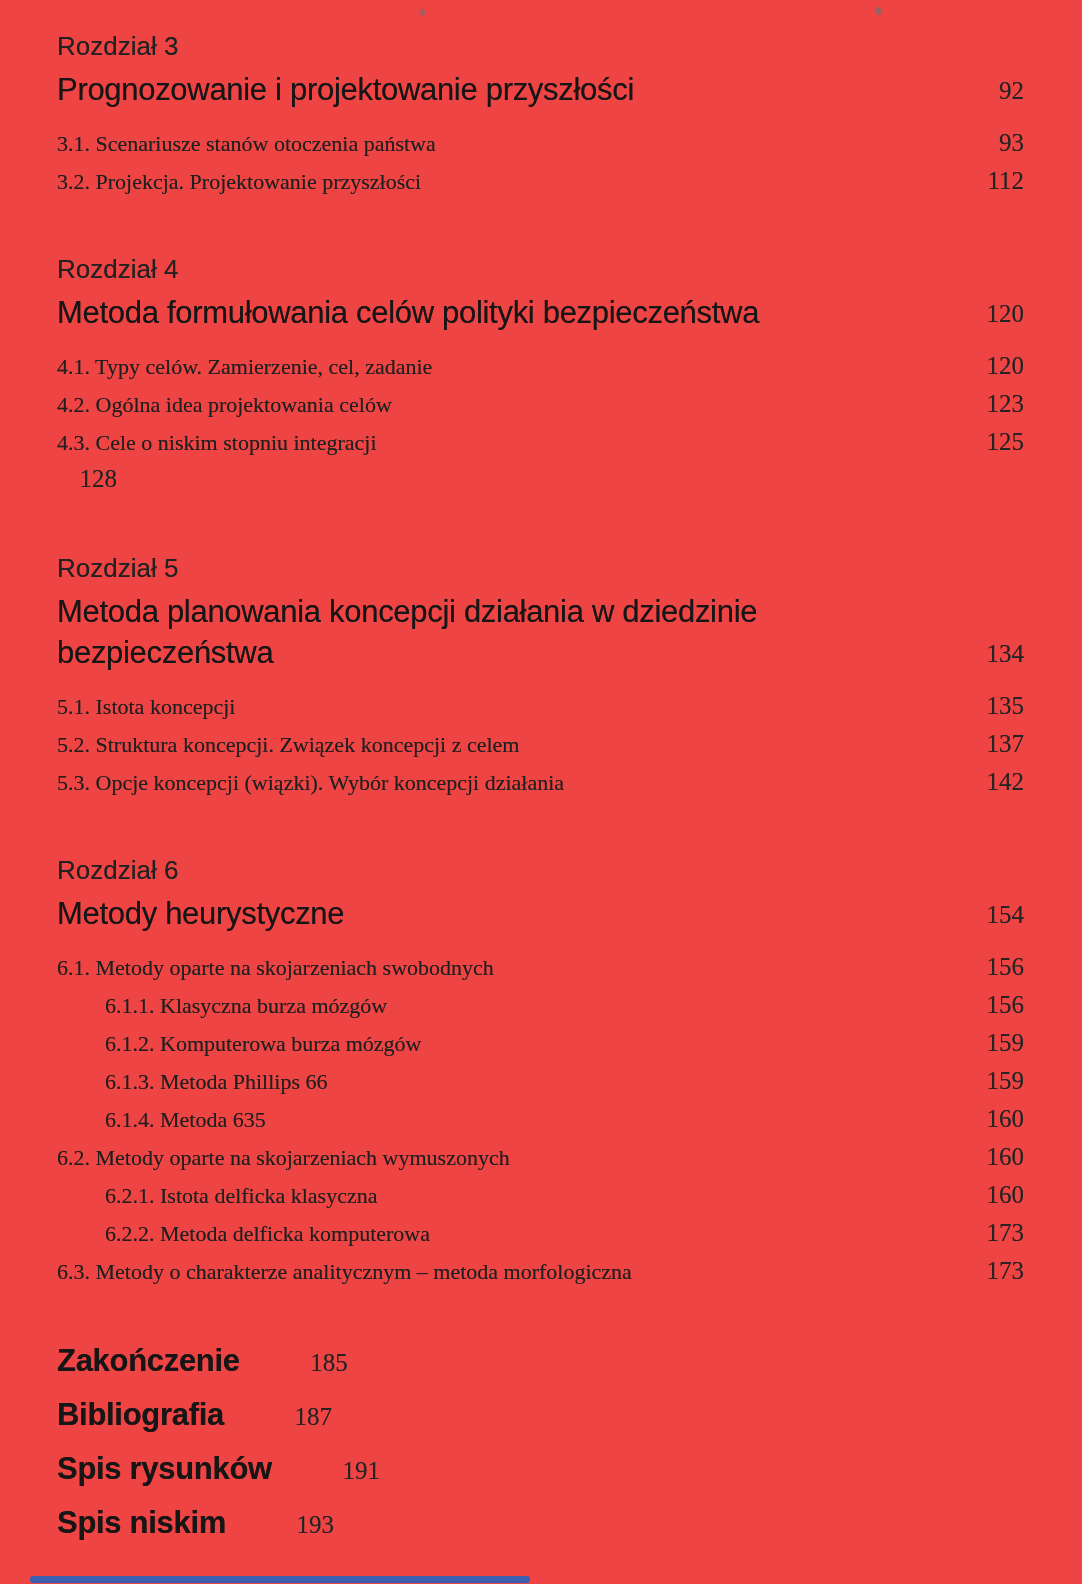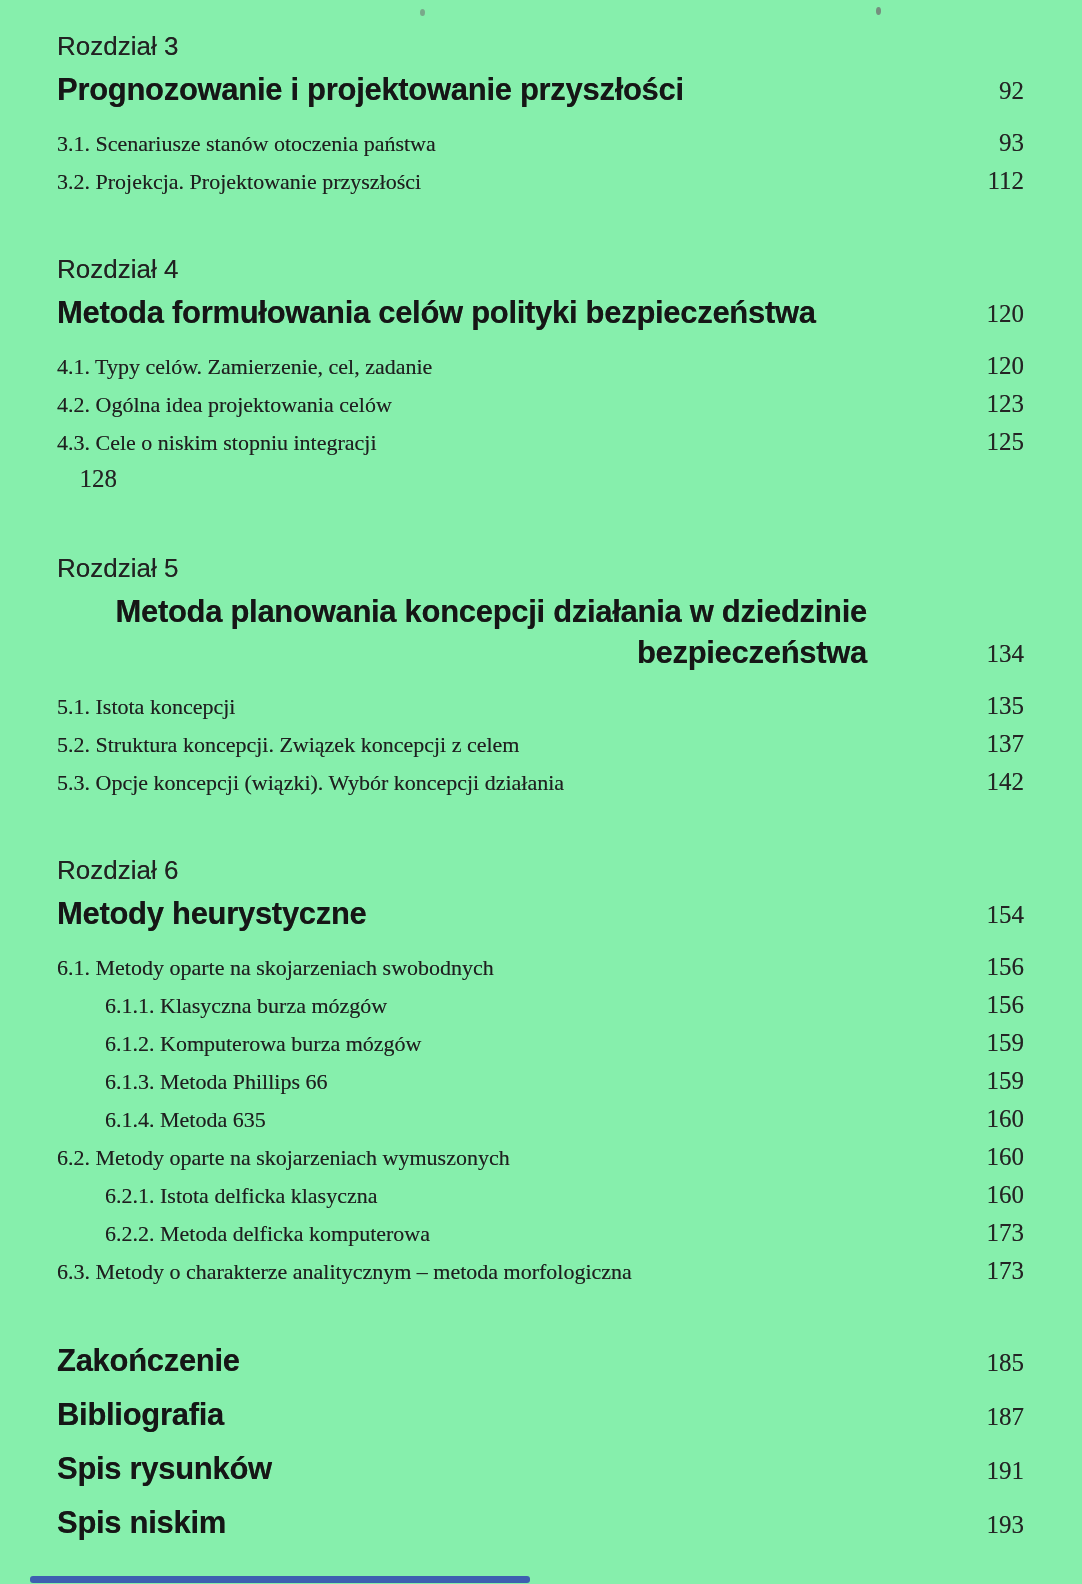--- a/index.html
+++ b/index.html
@@ -4,21 +4,21 @@
 <style>
   html, body {
     margin: 0;
     padding: 0;
     background: #ffffff;
   }
   .page {
     position: relative;
     width: 1082px;
     height: 1584px;
-    background: #86efac;
+    background: #ef4444;
     overflow: hidden;
     box-sizing: border-box;
     padding: 30px 58px 0 57px;
     color: #1d1d1d;
   }
   
   .speck {
     position: absolute;
     background: #6f6f6f;
     border-radius: 50%;
@@ -38,28 +38,27 @@
     text-shadow: 0 0 0.5px rgba(20,20,20,.55);
   }
   .title-row {
     display: flex;
     align-items: flex-end;
     justify-content: space-between;
     margin-bottom: 15px;
   }
   .chapter-title {
     font-family: "Liberation Sans", sans-serif;
-    font-weight: 700;
+    font-weight: 400;
     font-size: 31px;
     line-height: 41px;
     letter-spacing: -0.3px;
     color: #161616;
     max-width: 810px;
     text-shadow: 0 0 0.5px rgba(10,10,10,.6);
-    text-align: right;
   }
   .pagenum {
     font-family: "Liberation Serif", "DejaVu Serif", serif;
     font-size: 25px;
     line-height: 34px;
     color: #242424;
     min-width: 60px;
     text-align: right;
     flex: 0 0 auto;
     text-shadow: 0 0 0.5px rgba(30,30,30,.45);
@@ -78,22 +77,22 @@
     line-height: 38px;
     color: #1f1f1f;
     text-shadow: 0 0 0.5px rgba(30,30,30,.5);
   }
   .entry.indent-1 .entry-text { padding-left: 48px; }
 
   .back-matter { margin-top: 22px; }
   .bm-row {
     display: flex;
     align-items: baseline;
-    justify-content: space-between;
     height: 54px;
+    gap: 48px;
   }
   .bm-title {
     font-family: "Liberation Sans", sans-serif;
     font-weight: 700;
     font-size: 31px;
     letter-spacing: -0.3px;
     color: #161616;
     text-shadow: 0 0 0.5px rgba(10,10,10,.6);
   }
 

